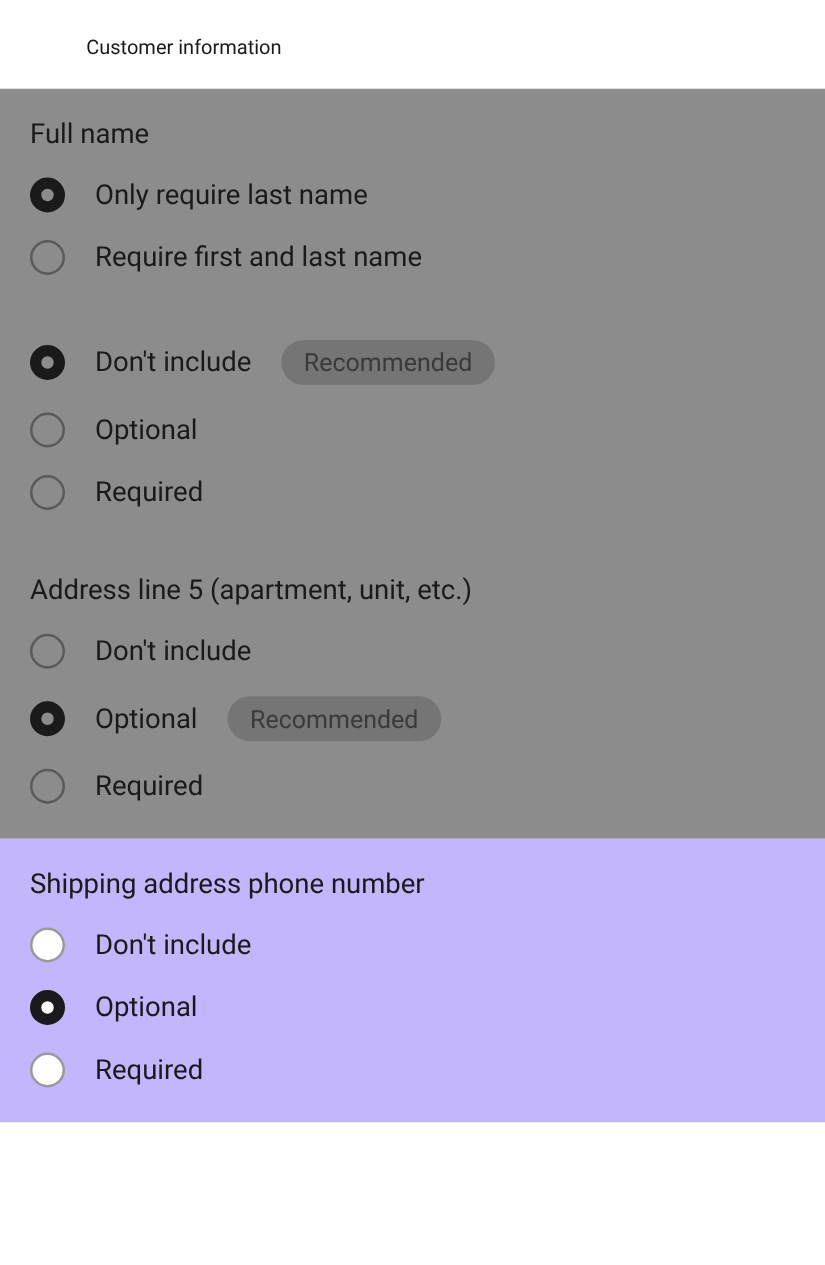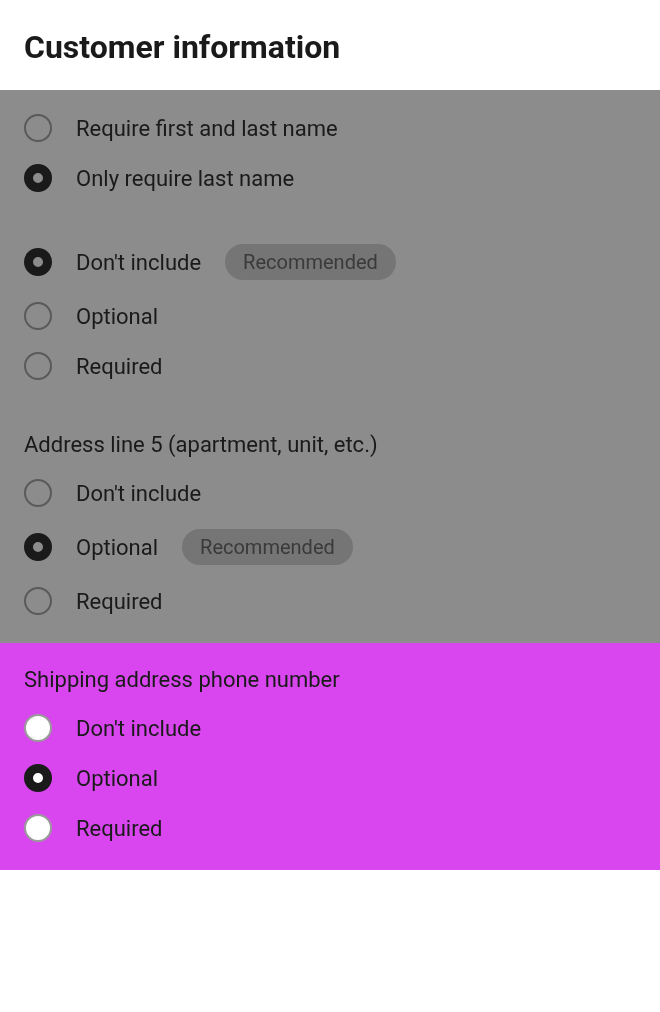--- a/index.html
+++ b/index.html
@@ -11,32 +11,33 @@
       font-family: -apple-system, BlinkMacSystemFont, "Segoe UI", Roboto, Helvetica, Arial, sans-serif;
       width: 660px;
       background: #fff;
       color: #1a1a1a;
     }
     .header {
       padding: 28px 24px 24px 24px;
       background: #fff;
     }
     .header h1 {
-      font-size: 32px;
-      font-weight: 700;
+      font-size: 16px;
+      font-weight: 400;
       color: #1a1a1a;
+      margin-left: 45px;
     }
     .section {
       padding: 24px 24px 28px 24px;
     }
     .section.dimmed {
       background: #8c8c8c;
     }
     .section.light {
-      background: #d946ef;
+      background: #c4b5fd;
     }
     .section-label {
       font-size: 22px;
       font-weight: 400;
       color: #1a1a1a;
       margin-bottom: 22px;
     }
     .radio-row {
       display: flex;
       align-items: center;
@@ -91,27 +92,28 @@
     }
   </style>
 </head>
 <body>
 
 <div class="header">
   <h1>Customer information</h1>
 </div>
 
 <div class="section dimmed">
+  <div class="section-label">Full name</div>
+  <div class="radio-row">
+    <div class="radio selected"></div>
+    <span class="radio-label">Only require last name</span>
+  </div>
   <div class="radio-row">
     <div class="radio unselected"></div>
     <span class="radio-label">Require first and last name</span>
-  </div>
-  <div class="radio-row">
-    <div class="radio selected"></div>
-    <span class="radio-label">Only require last name</span>
   </div>
 </div>
 
 <div class="section dimmed">
   <div class="radio-row">
     <div class="radio selected"></div>
     <span class="radio-label">Don't include</span>
     <span class="badge">Recommended</span>
   </div>
   <div class="radio-row">

